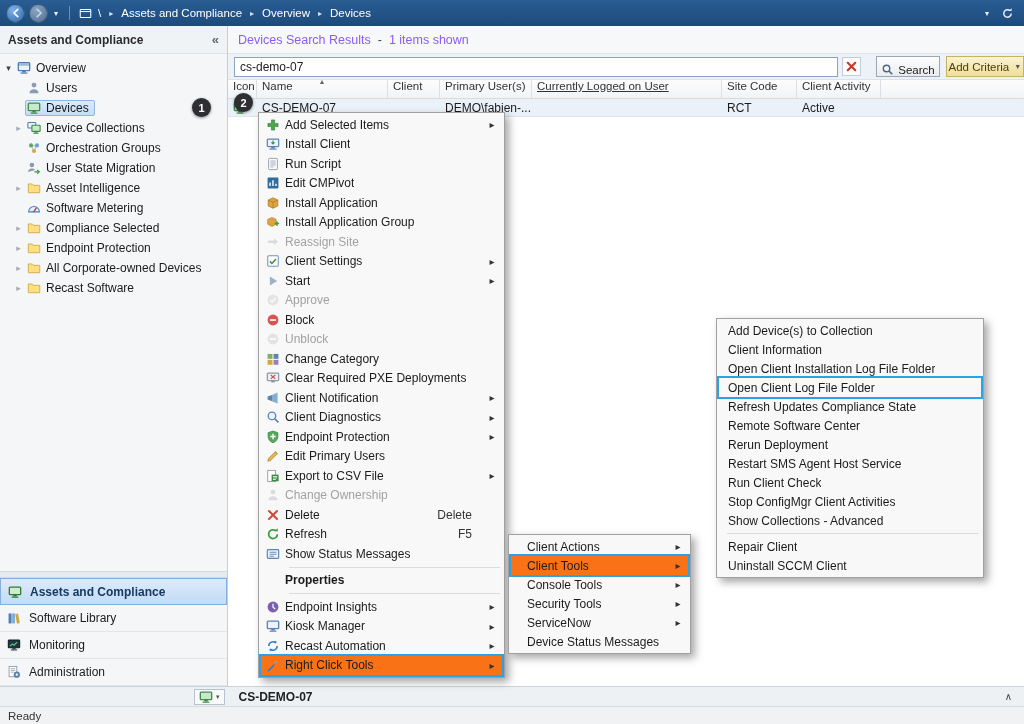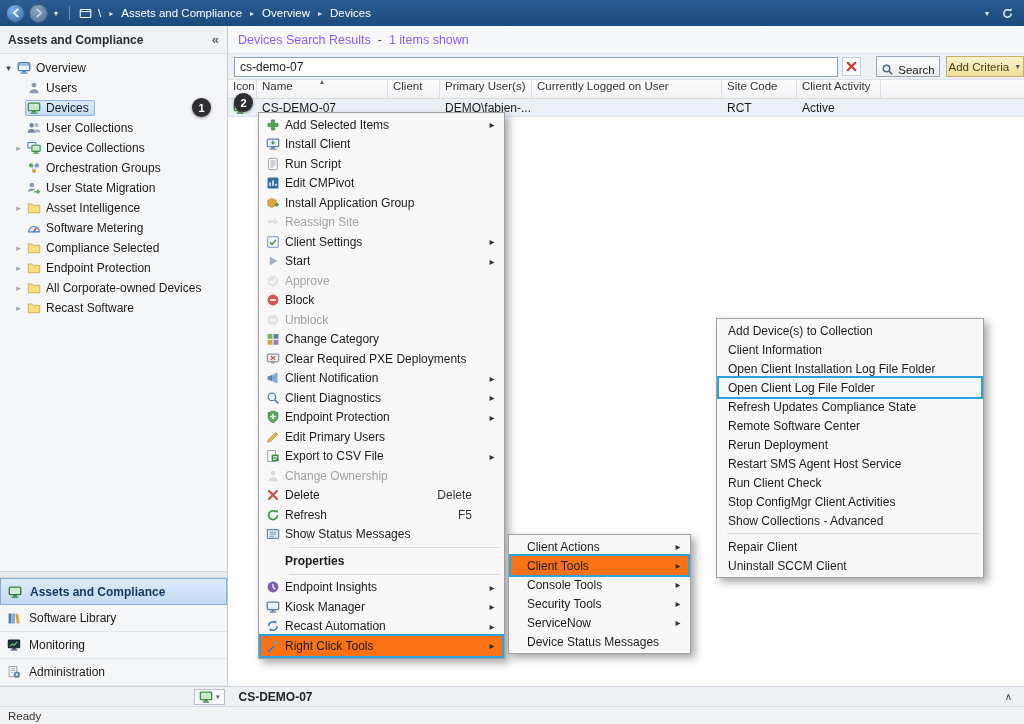--- a/index.html
+++ b/index.html
@@ -171,34 +171,20 @@
               <svg width="14" height="14" viewBox="0 0 16 16">
                 <rect x="1.5" y="2.5" width="13" height="8.5" rx="1" fill="#c9e9cd" stroke="#3f8d47" stroke-width="1.5"></rect>
                 <rect x="6" y="11.4" width="4" height="1.7" fill="#3f8d47"></rect>
                 <rect x="4" y="13.1" width="8" height="1.4" rx=".5" fill="#3f8d47"></rect>
               </svg>
             </span>
             <span class="tlabel">Devices</span>
           </span>
         </div>
         <div class="tree-item" style="padding-left: 12px;">
-          <span class="expander "></span>
-          <span class="item-body">
-            <span class="ticon">
-              <svg width="14" height="14" viewBox="0 0 16 16">
-                <circle cx="5.3" cy="4.9" r="2.5" fill="#6f86a8"></circle>
-                <path d="M.9 13.3c0-2.8 1.9-4.2 4.4-4.2s4.4 1.4 4.4 4.2z" fill="#6f86a8"></path>
-                <circle cx="10.9" cy="4.5" r="2.3" fill="#a8b4c4"></circle>
-                <path d="M7.9 13c.4-2.5 1.8-3.7 3.9-3.7 1.9 0 3.2 1.2 3.2 3.7z" fill="#a8b4c4"></path>
-              </svg>
-            </span>
-            <span class="tlabel">User Collections</span>
-          </span>
-        </div>
-        <div class="tree-item" style="padding-left: 12px;">
           <span class="expander collapsed">▸</span>
           <span class="item-body">
             <span class="ticon">
               <svg width="14" height="14" viewBox="0 0 16 16">
                 <rect x="1" y="1.8" width="9" height="6.2" rx=".8" fill="#eaf3fd" stroke="#4d7fb5" stroke-width="1.2"></rect>
                 <rect x="5.6" y="4.8" width="9.4" height="7" rx=".8" fill="#c9e9cd" stroke="#3f8d47" stroke-width="1.3"></rect>
                 <rect x="8.6" y="11.8" width="3.4" height="1.6" fill="#3f8d47"></rect>
                 <rect x="7.2" y="13.4" width="6" height="1.2" fill="#3f8d47"></rect>
               </svg>
             </span>
@@ -382,21 +368,21 @@
         <div class="th" style="width: 131px;">
           <span>Name</span>
           <span class="sort">▲</span>
         </div>
         <div class="th" style="width: 52px;">
           <span>Client</span>
         </div>
         <div class="th" style="width: 92px;">
           <span>Primary User(s)</span>
         </div>
-        <div class="th" style="width: 190px;">
+        <div class="th" style="width: 190px; text-decoration: underline;">
           <span>Currently Logged on User</span>
         </div>
         <div class="th" style="width: 75px;">
           <span>Site Code</span>
         </div>
         <div class="th" style="width: 84px;">
           <span>Client Activity</span>
         </div>
       </div>
     <div class="gridrow" id="gridrow">
@@ -457,20 +443,32 @@
         </span>
       </div>
       <div class="menu-item">
         <span class="mi-icon">
           <svg width="14" height="14" viewBox="0 0 16 16">
             <rect x="1.8" y="1.8" width="12.4" height="12.4" rx="1" fill="#2d6da4"></rect>
             <path d="M4.6 11.4V7.4M8 11.4V4.8M11.4 11.4V8.8" stroke="#fff" stroke-width="1.6"></path>
           </svg>
         </span>
         <span class="mi-label">Edit CMPivot</span>
+        <span class="mi-right">
+          <span class="mi-arrow"></span>
+        </span>
+      </div>
+      <div class="menu-item">
+        <span class="mi-icon">
+          <svg width="14" height="14" viewBox="0 0 16 16">
+            <path d="M2.5 4.6L8 2l5.5 2.6v6.8L8 14l-5.5-2.6z" fill="#e0a33f" stroke="#a8751e" stroke-width=".8"></path>
+            <path d="M2.5 4.6L8 7.2l5.5-2.6M8 7.2V14" fill="none" stroke="#a8751e" stroke-width=".8"></path>
+          </svg>
+        </span>
+        <span class="mi-label">Install Application</span>
         <span class="mi-right">
           <span class="mi-arrow"></span>
         </span>
       </div>
       <div class="menu-item">
         <span class="mi-icon">
           <svg width="14" height="14" viewBox="0 0 16 16">
             <path d="M2 5L6.8 2.8 11.6 5v5.6L6.8 13 2 10.6z" fill="#e0a33f" stroke="#a8751e" stroke-width=".7"></path>
             <path d="M10 9.8h5M12.5 7.3v5" stroke="#3f9d44" stroke-width="1.8"></path>
           </svg>

